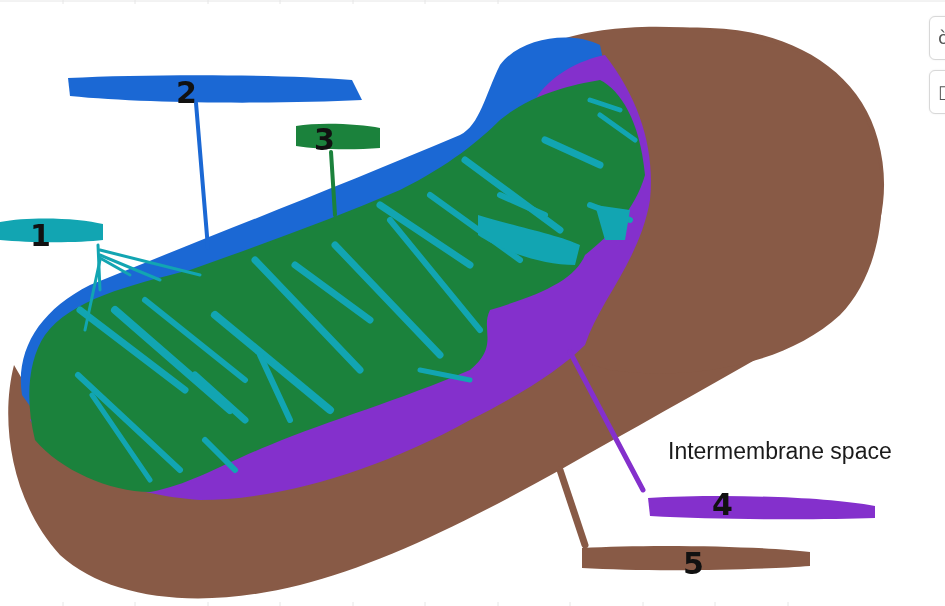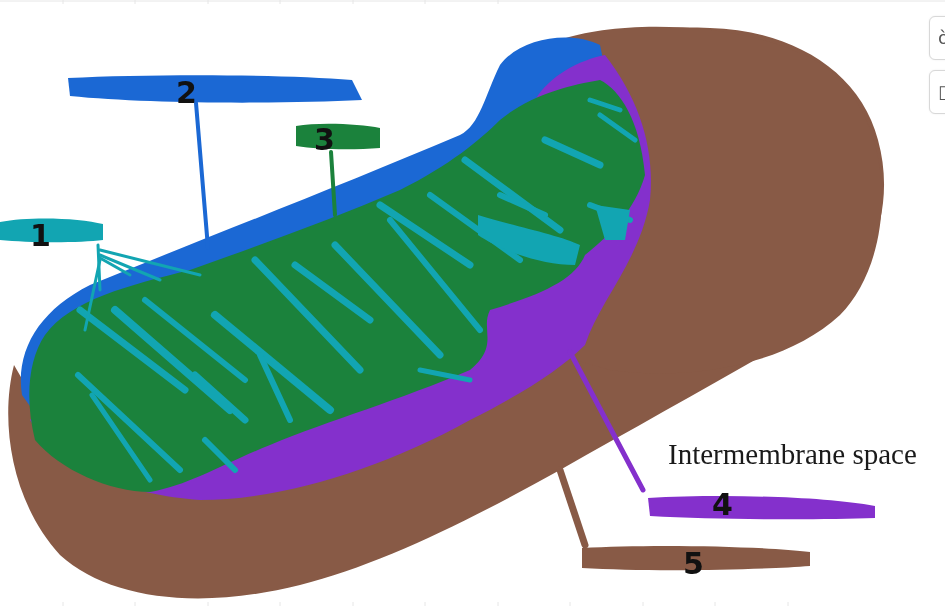--- a/index.html
+++ b/index.html
@@ -1,18 +1,18 @@
 <!DOCTYPE html>
 <html><head>
   <meta charset="utf-8">
   <style>
     html, body { margin: 0; padding: 0; background: #ffffff; }
     body { width: 945px; height: 606px; position: relative; overflow: hidden; font-family: "Liberation Sans", sans-serif; }
     #canvas { position: absolute; left: 0; top: 0; width: 945px; height: 606px; }
-    .label-text { position: absolute; font-family: Liberation Serif, serif; font-size: 29px; color: #1a1a1a; white-space: nowrap; }
+    .label-text { position: absolute; font-family: Liberation Sans, sans-serif; font-size: 23px; color: #1a1a1a; white-space: nowrap; }
     .tool-btn { position: absolute; left: 929px; width: 30px; height: 42px; border: 1px solid #d8d8d8; border-radius: 6px; background: #fff; box-shadow: 0 0 2px rgba(0,0,0,0.08); }
     .tool-btn .glyph { position: absolute; left: 8px; top: 10px; font-size: 18px; color: #555; font-family: "DejaVu Sans", sans-serif; }
     .num { font-family: "DejaVu Sans", sans-serif; font-weight: bold; font-size: 30px; fill: #111; }
   </style>
 </head>
 <body>
 
 <svg id="canvas" viewBox="0 0 945 606" xmlns="http://www.w3.org/2000/svg">
 
   <g stroke="#e6e6e6" stroke-width="1">

